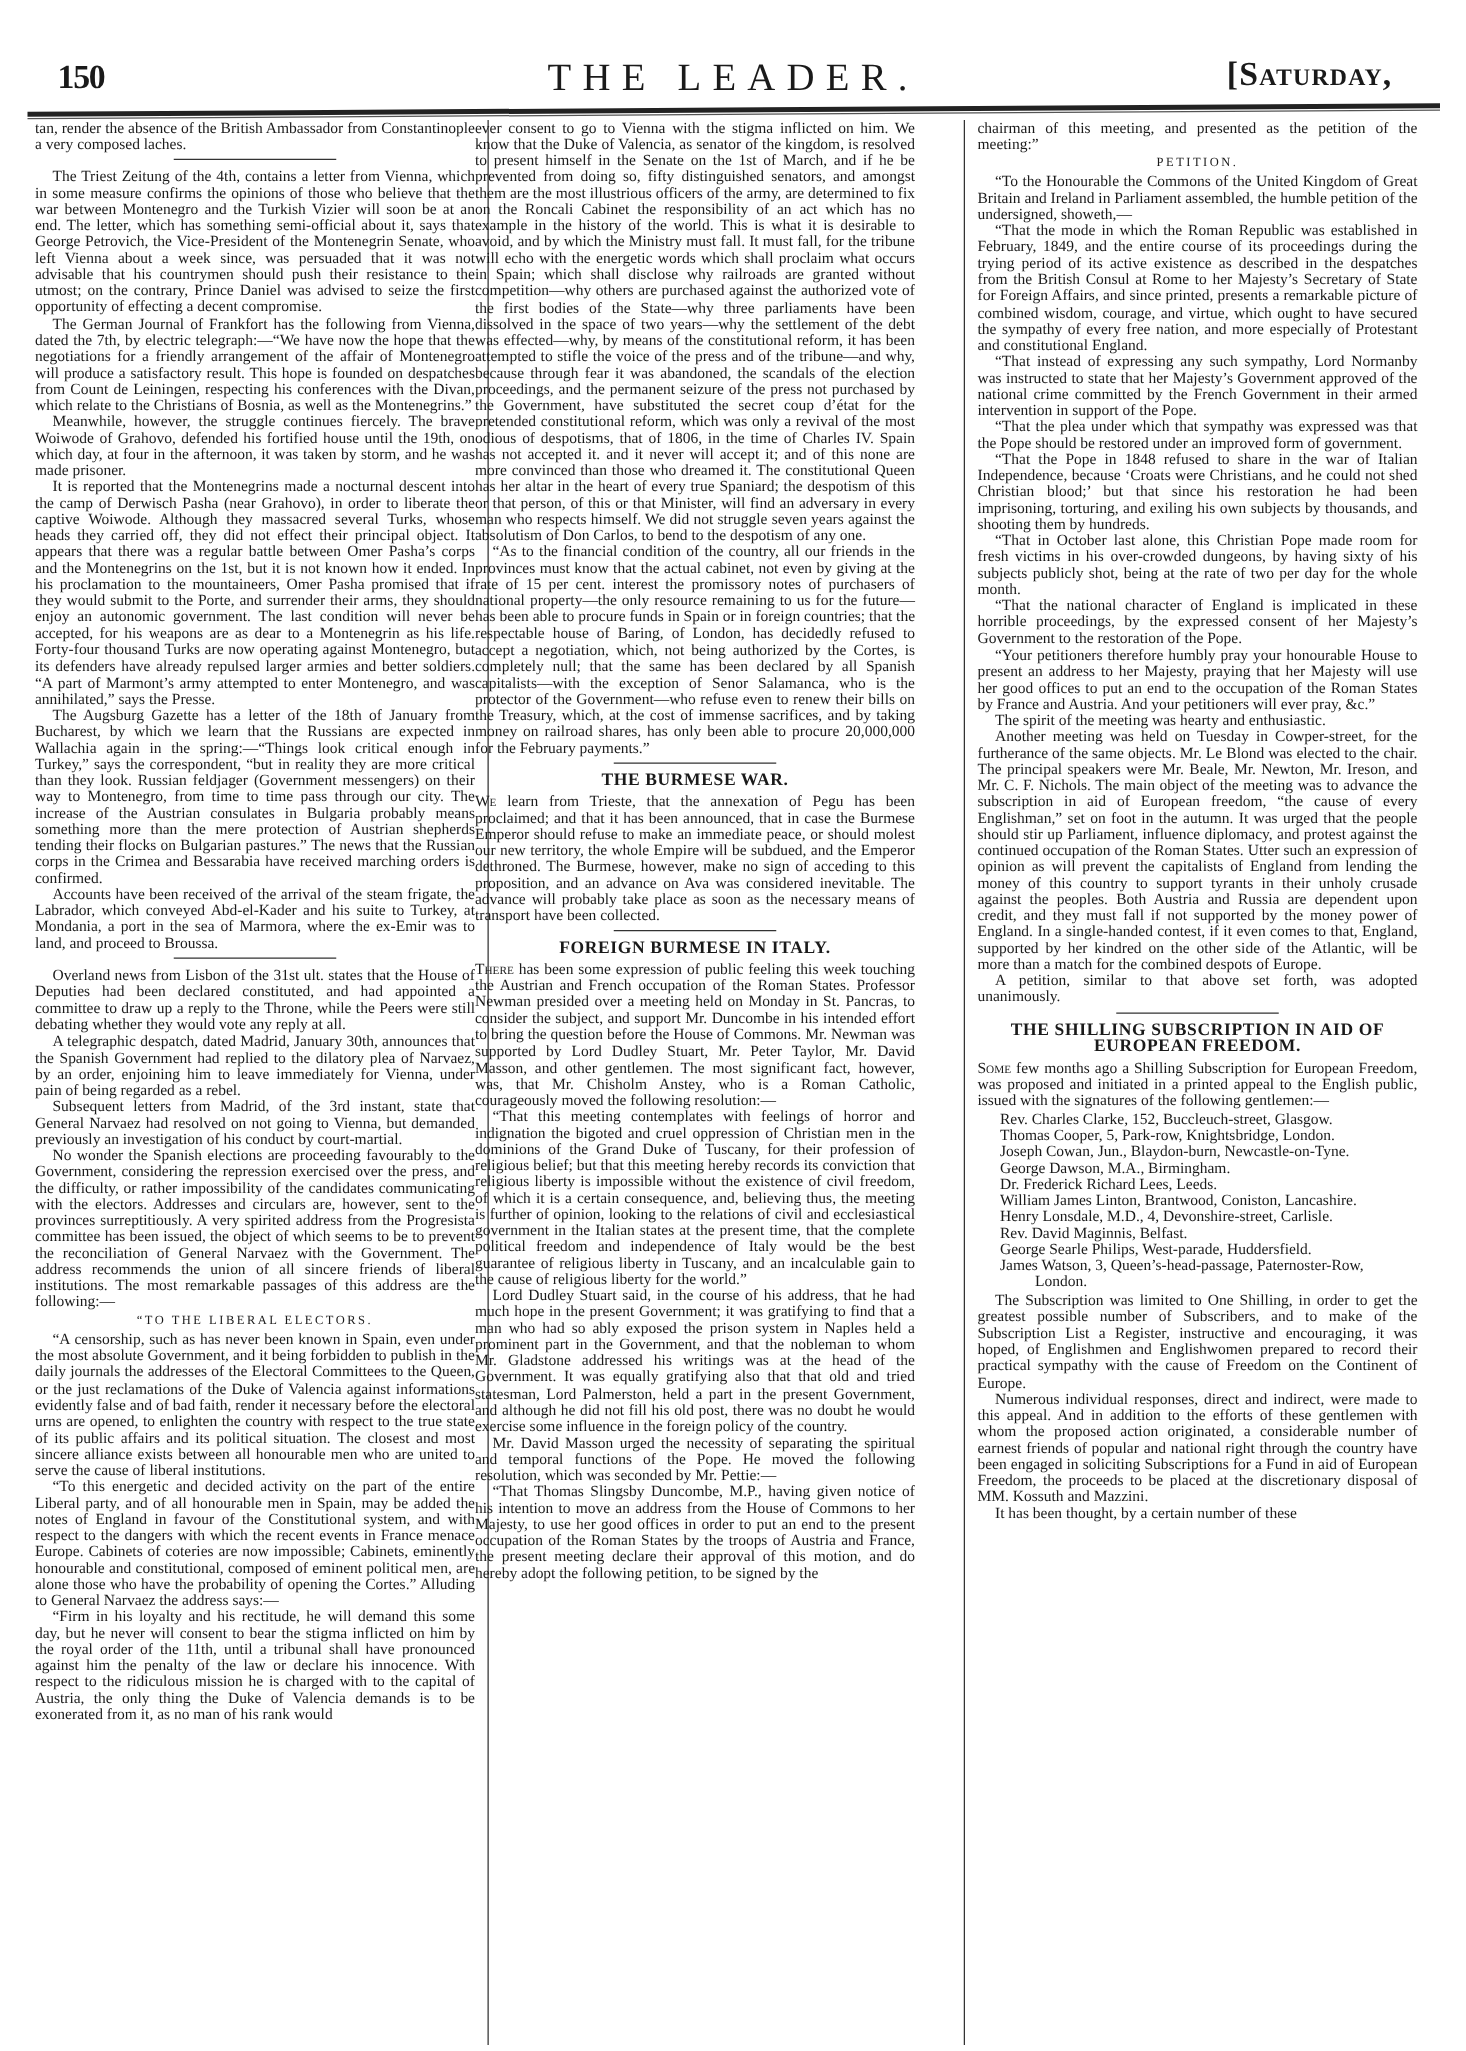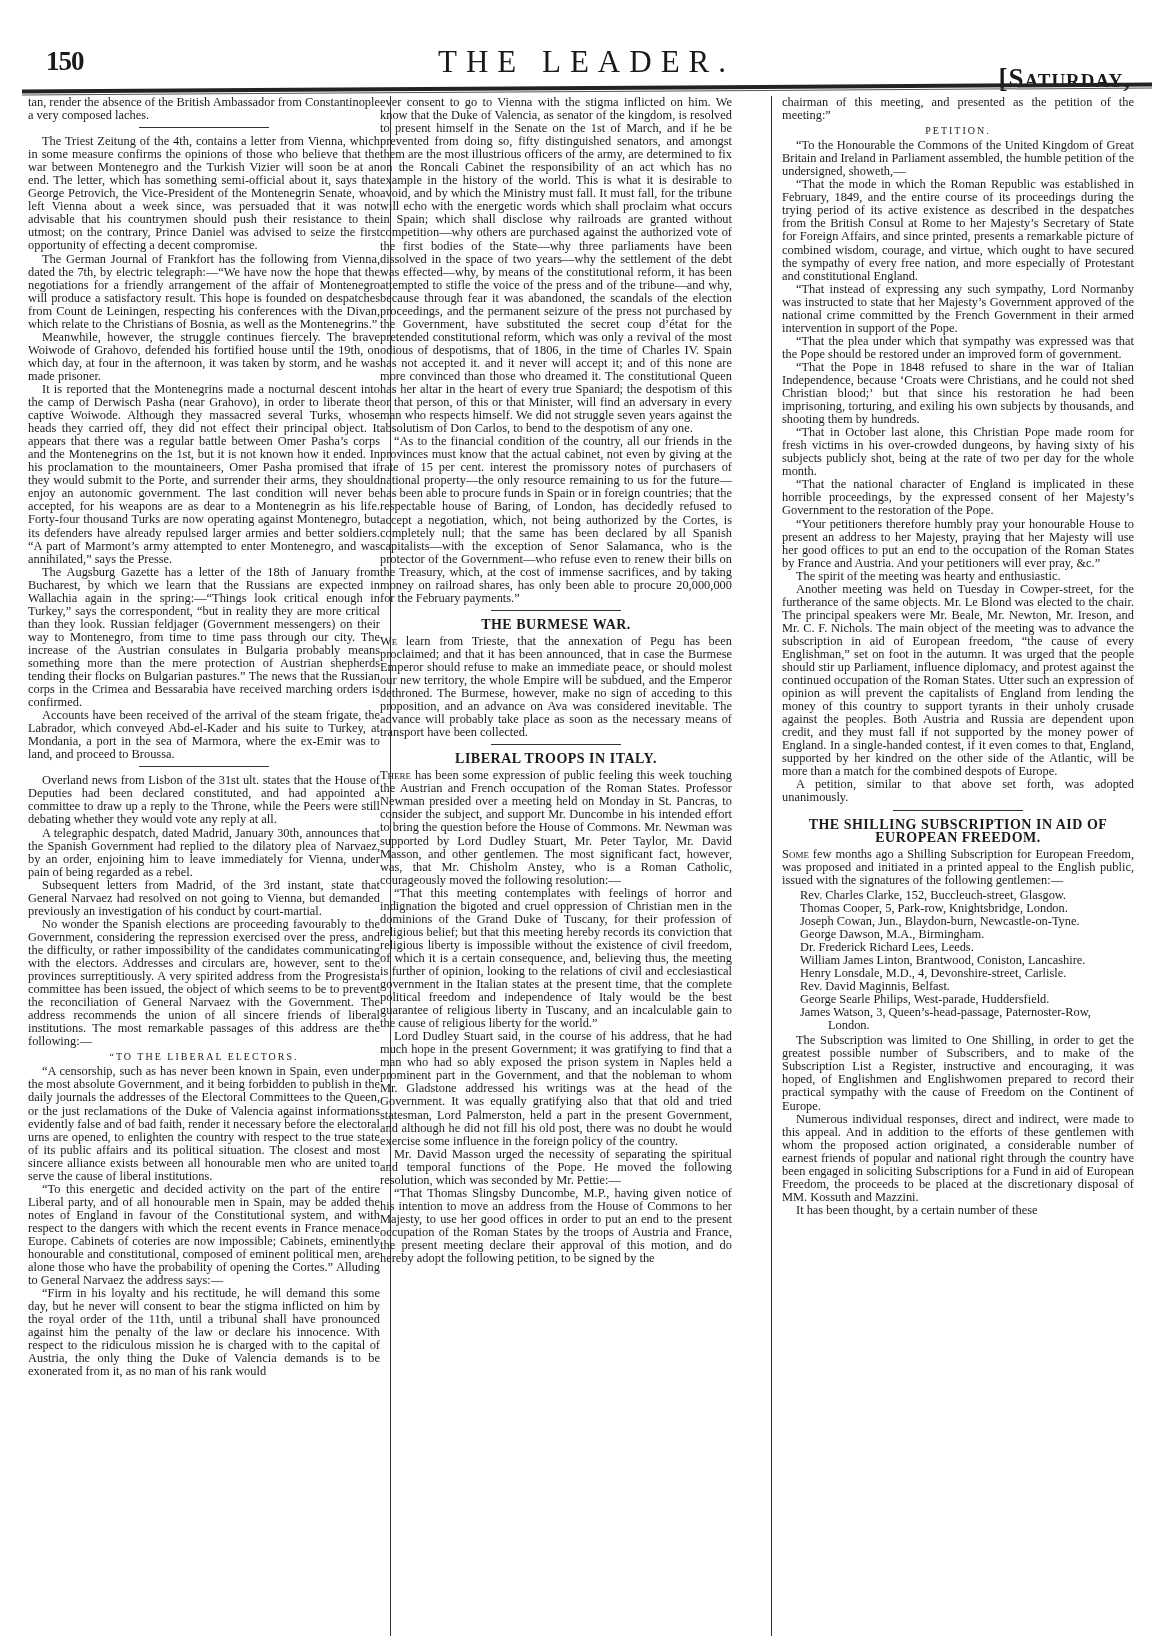--- a/index.html
+++ b/index.html
@@ -3,21 +3,21 @@
 <meta charset="utf-8">
 <style>
   html, body { margin: 0; padding: 0; background: #ffffff; }
   body {
     width: 1173px; height: 1641px; position: relative; overflow: hidden;
     font-family: "Liberation Serif", "DejaVu Serif", serif; color: #1a1a1a;
   }
   .masthead { position: absolute; left: 0; top: 0; width: 1159px; height: 92px; }
   .page-num { position: absolute; left: 46px; top: 46px; font-size: 27px; font-weight: bold; letter-spacing: -1px; }
   .title { position: absolute; left: 0; width: 1173px; top: 44px; text-align: center; font-size: 31px; letter-spacing: 9px; font-weight: normal; }
-  .dateline { position: absolute; right: 28px; top: 44px; font-size: 27px; font-weight: bold; font-variant: small-caps; letter-spacing: 1px; margin-top: 19px; }
+  .dateline { position: absolute; right: 45px; top: 44px; font-size: 27px; font-weight: bold; font-variant: small-caps; letter-spacing: 1px; }
   .rule { position: absolute; left: 22px; width: 1130px; top: 86px; height: 4px; background: #222; transform: rotate(-0.35deg); }
   .rule2 { position: absolute; left: 22px; width: 1130px; top: 91px; height: 1px; background: #555; transform: rotate(-0.35deg); }
 
   .col { position: absolute; top: 96px; font-size: 12.4px; line-height: 13.05px; text-align: justify; hyphens: none; }
   .col-1 { left: 28px; width: 352px; }
   .col-2 { left: 380px; width: 352px; }
   .col-3 { left: 782px; width: 352px; }
   .vsep { position: absolute; top: 96px; width: 1px; background: #333; }
   .vsep-1 { left: 390px; height: 1540px; }
   .vsep-2 { left: 771px; height: 1540px; }
@@ -65,21 +65,21 @@
   <p>“Firm in his loyalty and his rectitude, he will demand this some day, but he never will consent to bear the stigma inflicted on him by the royal order of the 11th, until a tribunal shall have pronounced against him the penalty of the law or declare his innocence. With respect to the ridiculous mission he is charged with to the capital of Austria, the only thing the Duke of Valencia demands is to be exonerated from it, as no man of his rank would</p>
 </div>
 
 <div class="col col-2">
   <p class="noindent">ever consent to go to Vienna with the stigma inflicted on him. We know that the Duke of Valencia, as senator of the kingdom, is resolved to present himself in the Senate on the 1st of March, and if he be prevented from doing so, fifty distinguished senators, and amongst them are the most illustrious officers of the army, are determined to fix on the Roncali Cabinet the responsibility of an act which has no example in the history of the world. This is what it is desirable to avoid, and by which the Ministry must fall. It must fall, for the tribune will echo with the energetic words which shall proclaim what occurs in Spain; which shall disclose why railroads are granted without competition—why others are purchased against the authorized vote of the first bodies of the State—why three parliaments have been dissolved in the space of two years—why the settlement of the debt was effected—why, by means of the constitutional reform, it has been attempted to stifle the voice of the press and of the tribune—and why, because through fear it was abandoned, the scandals of the election proceedings, and the permanent seizure of the press not purchased by the Government, have substituted the secret coup d’état for the pretended constitutional reform, which was only a revival of the most odious of despotisms, that of 1806, in the time of Charles IV. Spain has not accepted it. and it never will accept it; and of this none are more convinced than those who dreamed it. The constitutional Queen has her altar in the heart of every true Spaniard; the despotism of this or that person, of this or that Minister, will find an adversary in every man who respects himself. We did not struggle seven years against the absolutism of Don Carlos, to bend to the despotism of any one.</p>
   <p>“As to the financial condition of the country, all our friends in the provinces must know that the actual cabinet, not even by giving at the rate of 15 per cent. interest the promissory notes of purchasers of national property—the only resource remaining to us for the future—has been able to procure funds in Spain or in foreign countries; that the respectable house of Baring, of London, has decidedly refused to accept a negotiation, which, not being authorized by the Cortes, is completely null; that the same has been declared by all Spanish capitalists—with the exception of Senor Salamanca, who is the protector of the Government—who refuse even to renew their bills on the Treasury, which, at the cost of immense sacrifices, and by taking money on railroad shares, has only been able to procure 20,000,000 for the February payments.”</p>
   <div class="short-rule"></div>
   <h2>THE BURMESE WAR.</h2>
   <p class="noindent"><span class="sc">We</span><span> learn from Trieste, that the annexation of Pegu has been proclaimed; and that it has been announced, that in case the Burmese Emperor should refuse to make an immediate peace, or should molest our new territory, the whole Empire will be subdued, and the Emperor dethroned. The Burmese, however, make no sign of acceding to this proposition, and an advance on Ava was considered inevitable. The advance will probably take place as soon as the necessary means of transport have been collected.</span></p>
   <div class="short-rule"></div>
-  <h2>LIBERAL TROOPS IN ITALY.</h2>
+  <h2>FOREIGN BURMESE IN ITALY.</h2>
   <p class="noindent"><span class="sc">There</span><span> has been some expression of public feeling this week touching the Austrian and French occupation of the Roman States. Professor Newman presided over a meeting held on Monday in St. Pancras, to consider the subject, and support Mr. Duncombe in his intended effort to bring the question before the House of Commons. Mr. Newman was supported by Lord Dudley Stuart, Mr. Peter Taylor, Mr. David Masson, and other gentlemen. The most significant fact, however, was, that Mr. Chisholm Anstey, who is a Roman Catholic, courageously moved the following resolution:—</span></p>
   <p>“That this meeting contemplates with feelings of horror and indignation the bigoted and cruel oppression of Christian men in the dominions of the Grand Duke of Tuscany, for their profession of religious belief; but that this meeting hereby records its conviction that religious liberty is impossible without the existence of civil freedom, of which it is a certain consequence, and, believing thus, the meeting is further of opinion, looking to the relations of civil and ecclesiastical government in the Italian states at the present time, that the complete political freedom and independence of Italy would be the best guarantee of religious liberty in Tuscany, and an incalculable gain to the cause of religious liberty for the world.”</p>
   <p>Lord Dudley Stuart said, in the course of his address, that he had much hope in the present Government; it was gratifying to find that a man who had so ably exposed the prison system in Naples held a prominent part in the Government, and that the nobleman to whom Mr. Gladstone addressed his writings was at the head of the Government. It was equally gratifying also that that old and tried statesman, Lord Palmerston, held a part in the present Government, and although he did not fill his old post, there was no doubt he would exercise some influence in the foreign policy of the country.</p>
   <p>Mr. David Masson urged the necessity of separating the spiritual and temporal functions of the Pope. He moved the following resolution, which was seconded by Mr. Pettie:—</p>
   <p>“That Thomas Slingsby Duncombe, M.P., having given notice of his intention to move an address from the House of Commons to her Majesty, to use her good offices in order to put an end to the present occupation of the Roman States by the troops of Austria and France, the present meeting declare their approval of this motion, and do hereby adopt the following petition, to be signed by the</p>
 </div>
 
 <div class="col col-3">
   <p class="noindent">chairman of this meeting, and presented as the petition of the meeting:”</p>
   <h3>PETITION.</h3>

